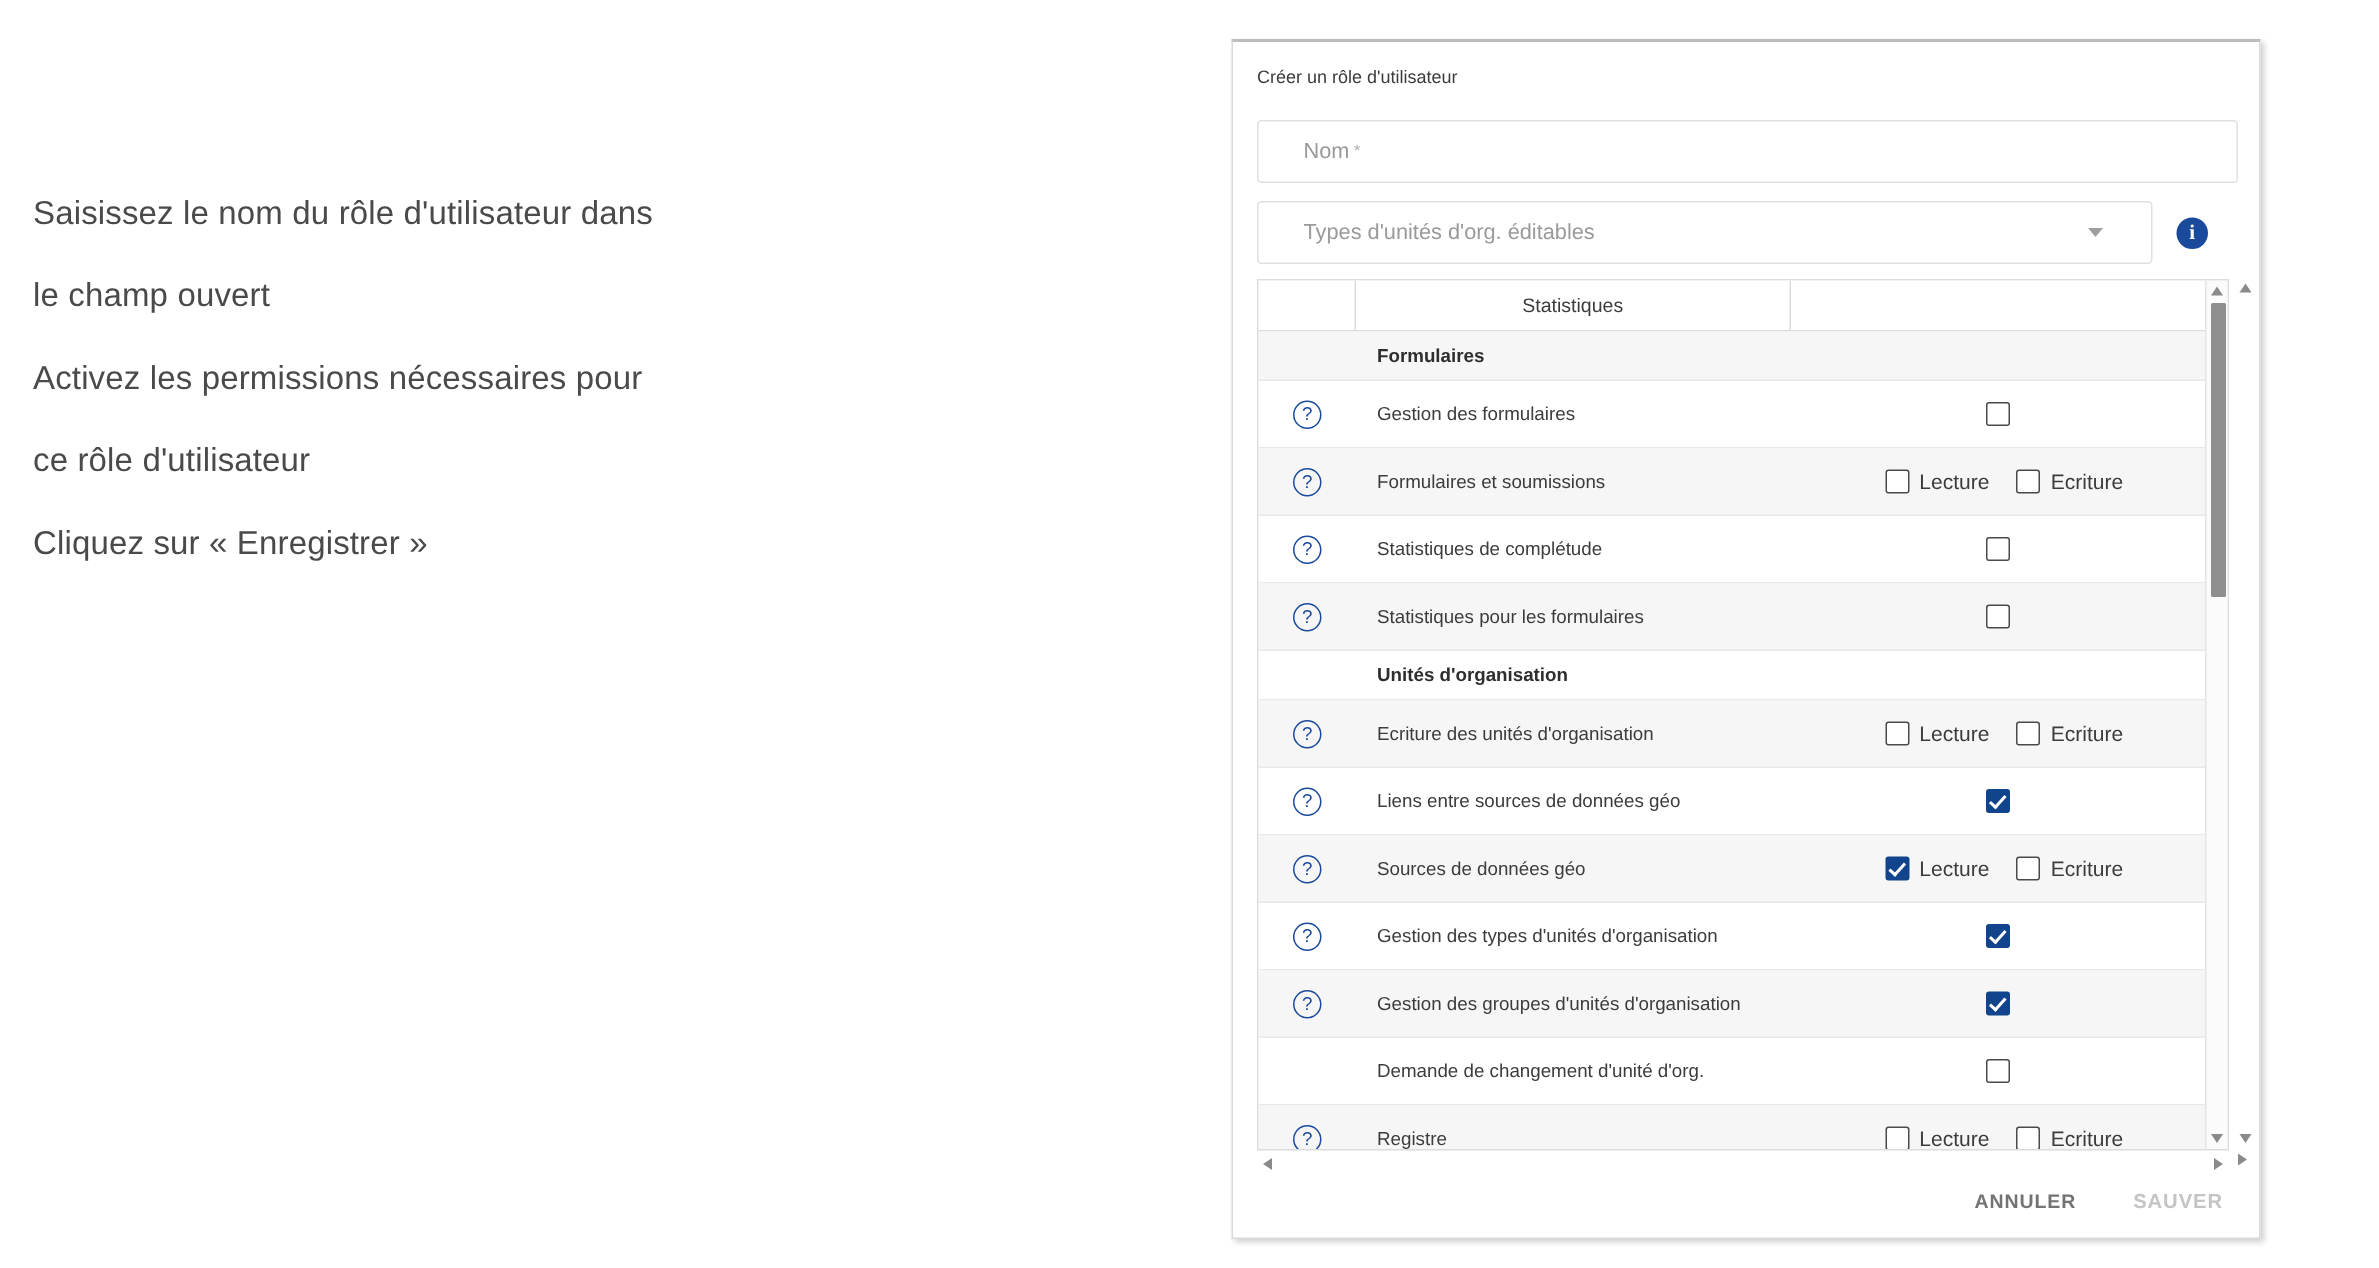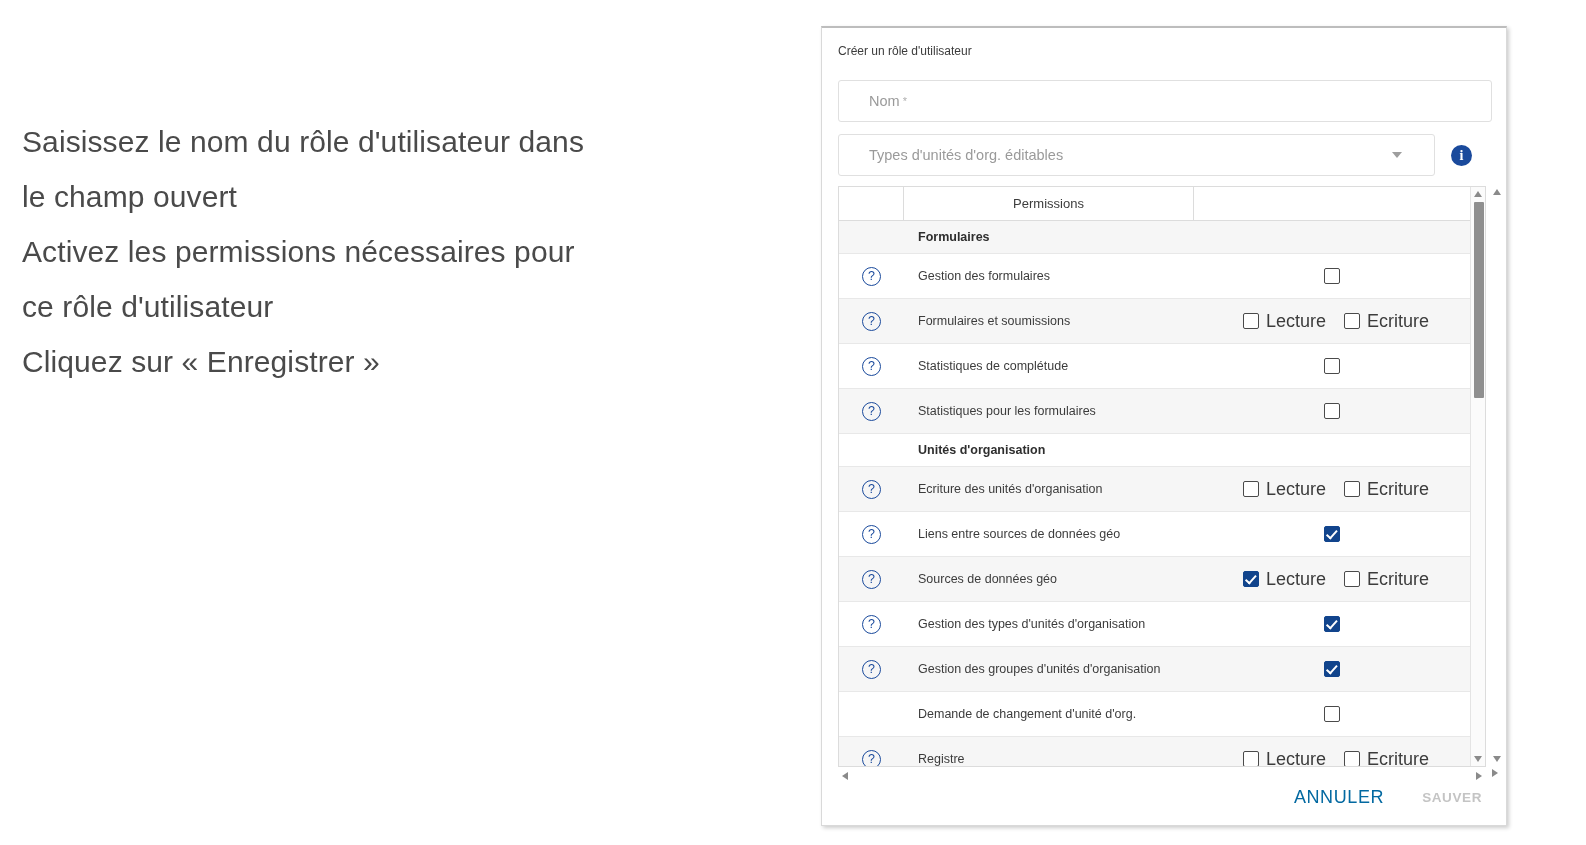--- a/index.html
+++ b/index.html
@@ -11,21 +11,21 @@
     overflow: hidden;
   }
   #root { position: relative; width: 1586px; height: 845px; }
 
   
   .instructions {
     position: absolute;
     left: 22px;
     top: 114px;
     width: 740px;
-    font-size: 30px;
+    font-size: 22px;
     line-height: 55px;
     color: #4a4a4a;
     letter-spacing: 0.1px;
   }
   .instructions p { margin: 0; }
 
   
   .panel {
     position: absolute;
     left: 821px;
@@ -173,21 +173,21 @@
     content: "";
     position: absolute;
     left: 4.4px; top: 1px;
     width: 4px; height: 8.5px;
     border: solid #fff;
     border-width: 0 2px 2px 0;
     transform: rotate(42deg);
   }
   .dual { display: flex; align-items: center; gap: 8px; margin-left: 8px; }
   .dual .grp { display: flex; align-items: center; gap: 7px; }
-  .dual .lbl { font-size: 18px; color: #3c3c3c; }
+  .dual .lbl { font-size: 14px; color: #3c3c3c; }
   .dual .grp + .grp { margin-left: 10px; }
 
   
   .vscroll {
     position: absolute;
     right: 0px; top: 0px;
     width: 15px; height: 100%;
     background: #fbfbfb;
     border-left: 1px solid #e4e4e4;
   }
@@ -229,22 +229,22 @@
   
   .footer {
     position: absolute;
     right: 18px;
     bottom: 16px;
     display: flex;
     align-items: center;
     gap: 26px;
   }
   .btn-cancel {
-    font-size: 18px; font-weight: normal; letter-spacing: .6px;
-    color: #0369a1; background: none; border: none; cursor: pointer;
+    font-size: 13px; font-weight: bold; letter-spacing: .6px;
+    color: #737373; background: none; border: none; cursor: pointer;
     font-family: "Liberation Sans", sans-serif;
   }
   .btn-save {
     font-size: 13.5px; font-weight: bold; letter-spacing: .6px;
     color: #c4c4c4; background: none; border: none;
     font-family: "Liberation Sans", sans-serif;
   }
 </style>
 </head>
 <body>
@@ -273,21 +273,21 @@
         <span class="ph">Types d'unités d'org. éditables</span>
         <span class="caret"></span>
       </div>
 
       <div class="info-icon">i</div>
 
       <div class="table-wrap">
         <div class="tbl" id="tbl-body">
             <div class="trow thead">
               <div class="c-icon"></div>
-              <div class="c-perm">Permissions</div>
+              <div class="c-perm">Statistiques</div>
             </div>
             <div class="trow row-alt section-row">
               <div class="c-icon"></div>
               <div class="c-perm">Formulaires</div>
               <div class="c-role"></div>
             </div>
             <div class="trow row-plain">
               <div class="c-icon">
                 <span class="qmark">?</span>
               </div>

